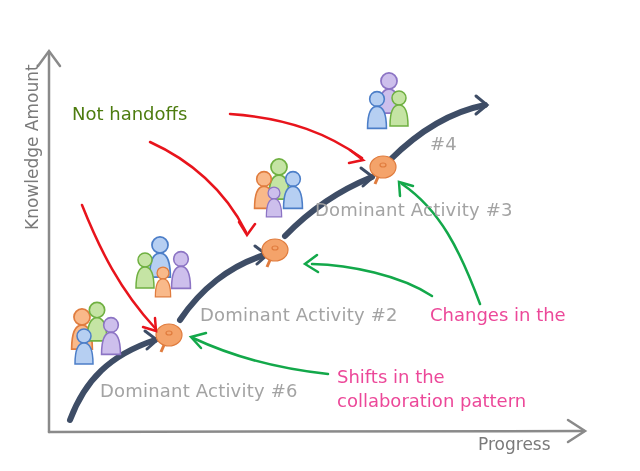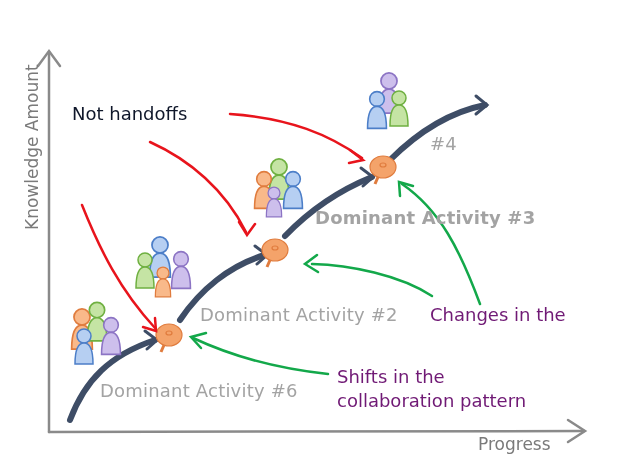--- a/index.html
+++ b/index.html
@@ -1,22 +1,22 @@
 <!DOCTYPE html>
 <html><head>
   <meta charset="utf-8">
   <style>
     html, body { margin: 0; padding: 0; background: #ffffff; }
     #stage { position: relative; width: 640px; height: 471px; overflow: hidden; background: #fff; }
     svg { position: absolute; left: 0; top: 0; }
     .lbl { position: absolute; white-space: nowrap; font-family: "DejaVu Sans", sans-serif; }
     .gray { color: #a3a3a3; font-size: 18px; letter-spacing: 0.2px; }
     .axis { color: #7a7a7a; font-size: 17px; }
-    .red { color: #0f172a; font-size: 18px; }
-    .green { color: #701a75; font-size: 18px; line-height: 22px; }
+    .red { color: #4d7c0f; font-size: 18px; }
+    .green { color: #ec4899; font-size: 18px; line-height: 22px; }
     .ylabel { transform: rotate(-90deg); transform-origin: left top; }
   </style>
 </head>
 <body>
 
 <div id="stage">
   <svg width="640" height="471" viewBox="0 0 640 471">
     <defs>
       <g id="person">
         <circle cx="0" cy="-20" r="7"></circle>
@@ -105,20 +105,20 @@
       <use href="#person" transform="translate(377,120) scale(1.05)" fill="#b6cff2" stroke="#4c7ec8"></use>
       <use href="#person" transform="translate(399,118) scale(1.0)" fill="#c5e4a4" stroke="#6fb041"></use>
     </g>
   </svg>
 
   <div class="lbl axis ylabel" style="left:22px; top:230px;">Knowledge Amount</div>
   <div class="lbl axis" style="left:478px; top:434px;">Progress</div>
 
   <div class="lbl gray" style="left:100px; top:380px;">Dominant Activity #6</div>
   <div class="lbl gray" style="left:200px; top:304px;">Dominant Activity #2</div>
-  <div class="lbl gray" style="left:315px; top:207px;font-weight:bold;">Dominant Activity #3</div>
+  <div class="lbl gray" style="left:315px; top:199px;">Dominant Activity #3</div>
   <div class="lbl gray" style="left:430px; top:133px;">#4</div>
 
   <div class="lbl red" style="left:72px; top:103px;">Not handoffs</div>
   <div class="lbl green" style="left:430px; top:304px;">Changes in the</div>
   <div class="lbl green" style="left:337px; top:390px;">collaboration pattern</div>
   <div class="lbl green" style="left:337px; top:366px;">Shifts in the</div>
 </div>
 
 </body></html>

